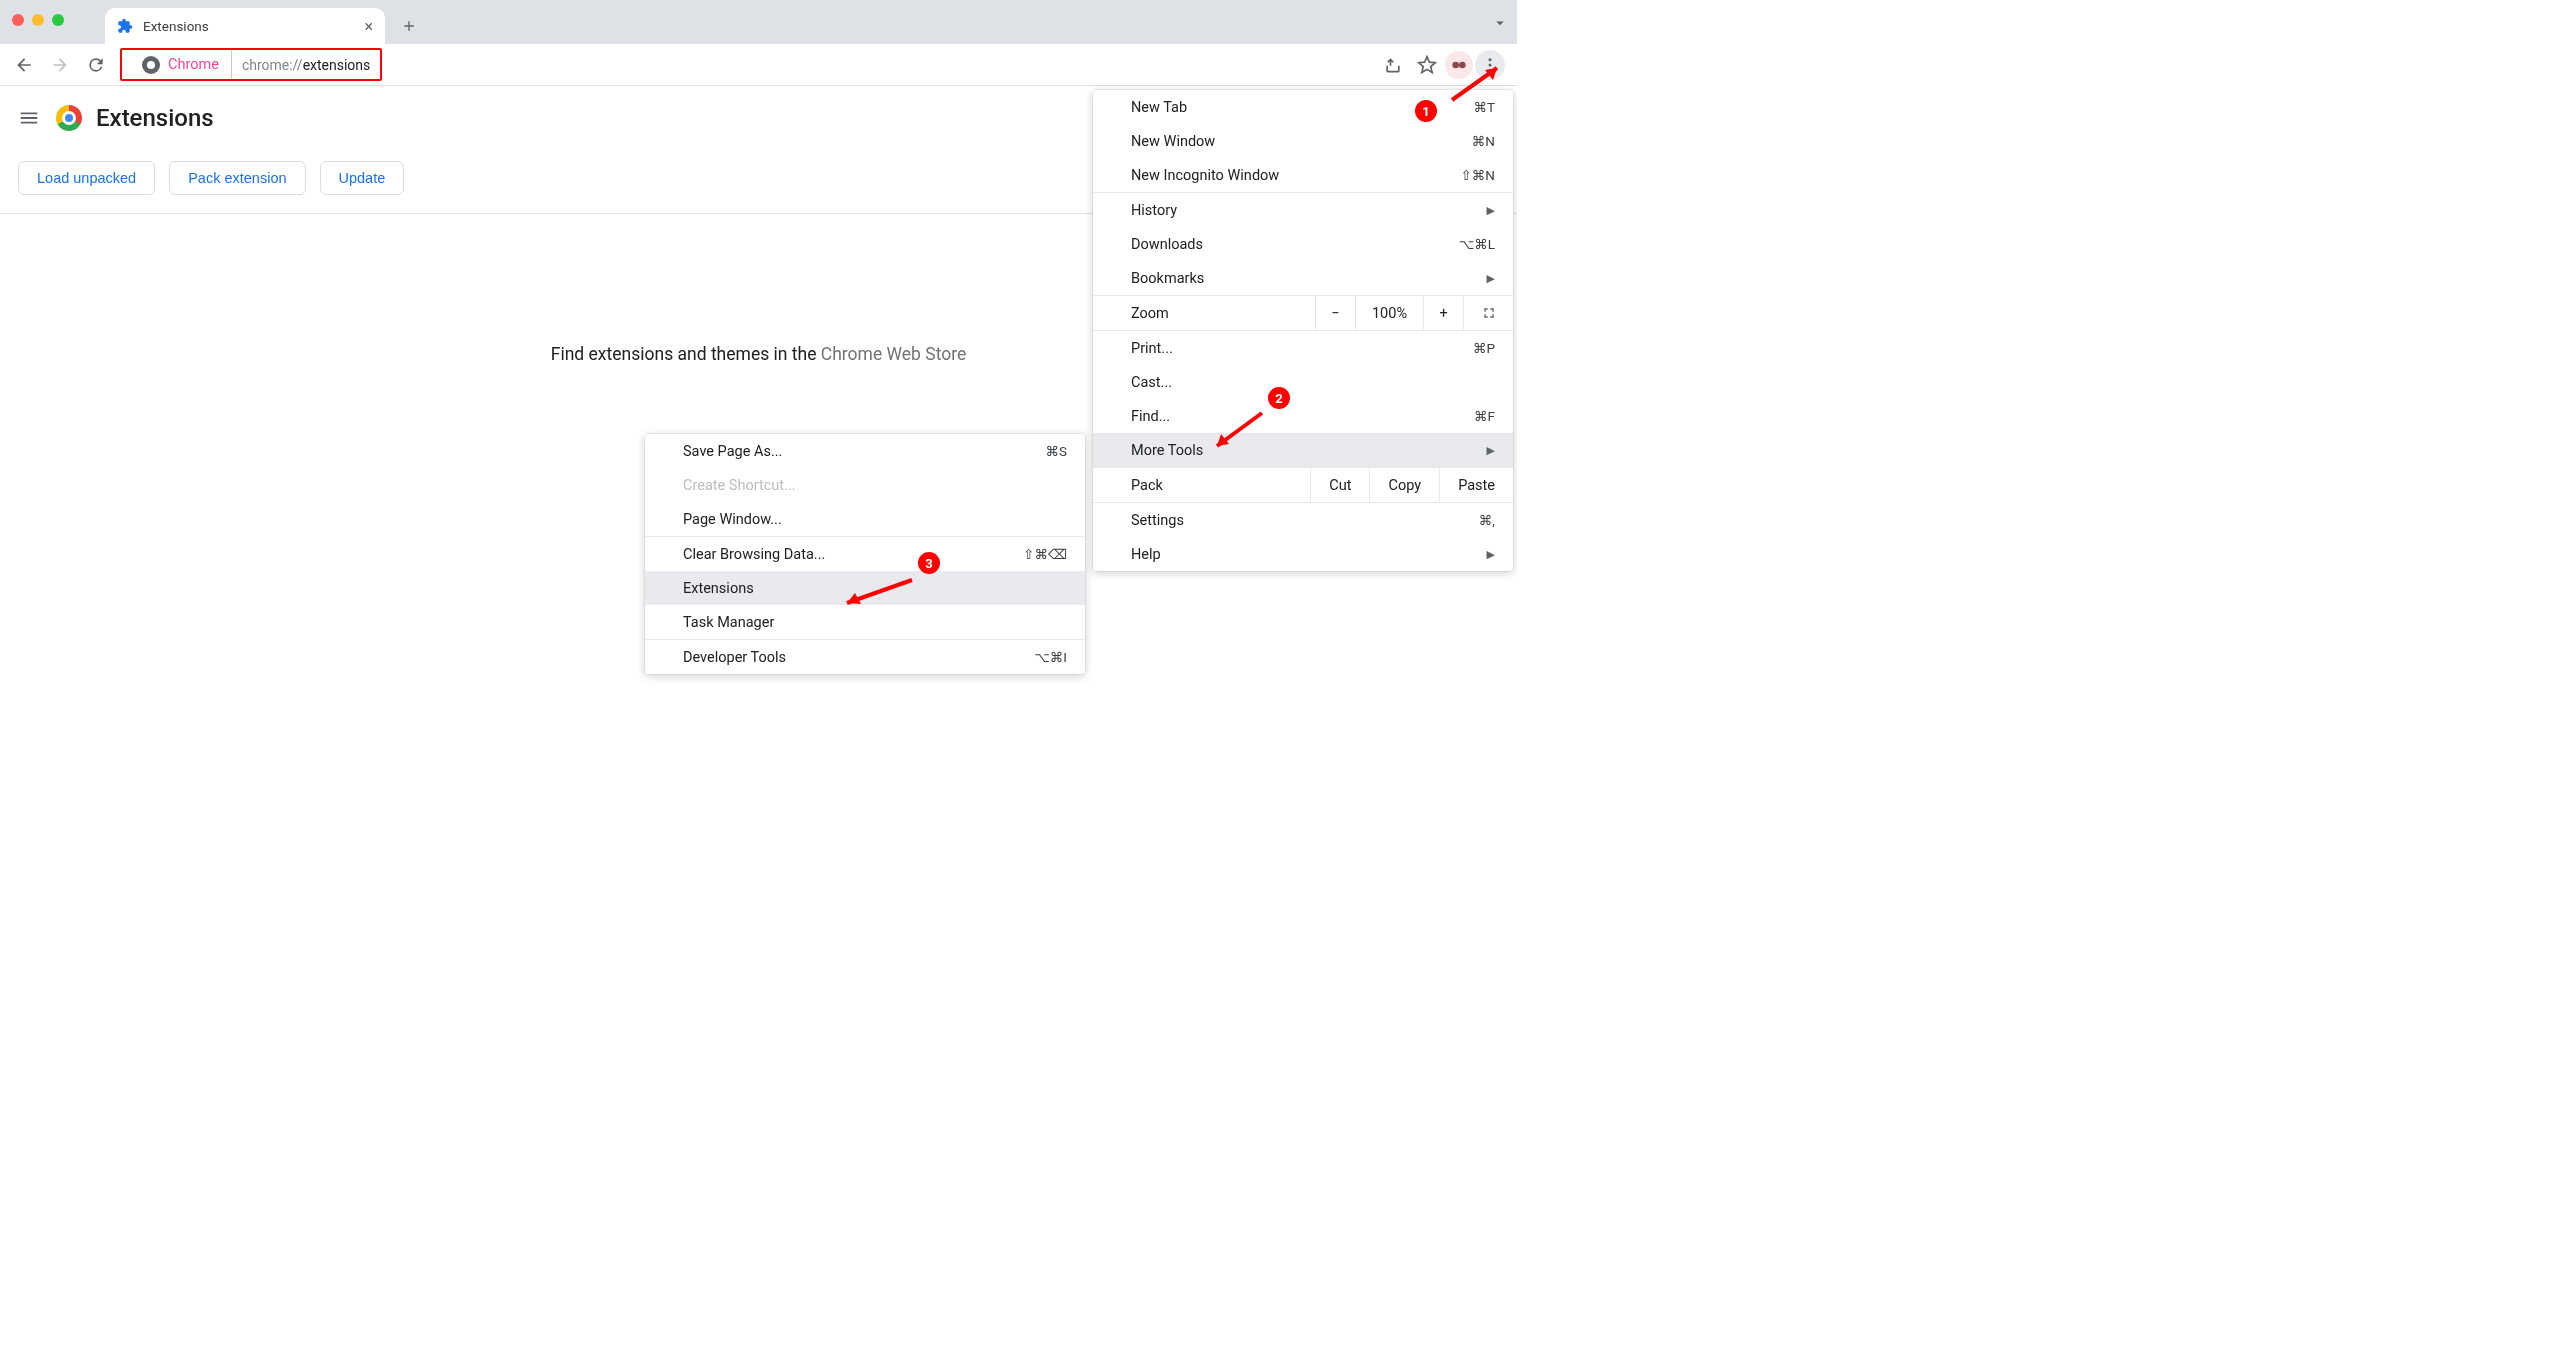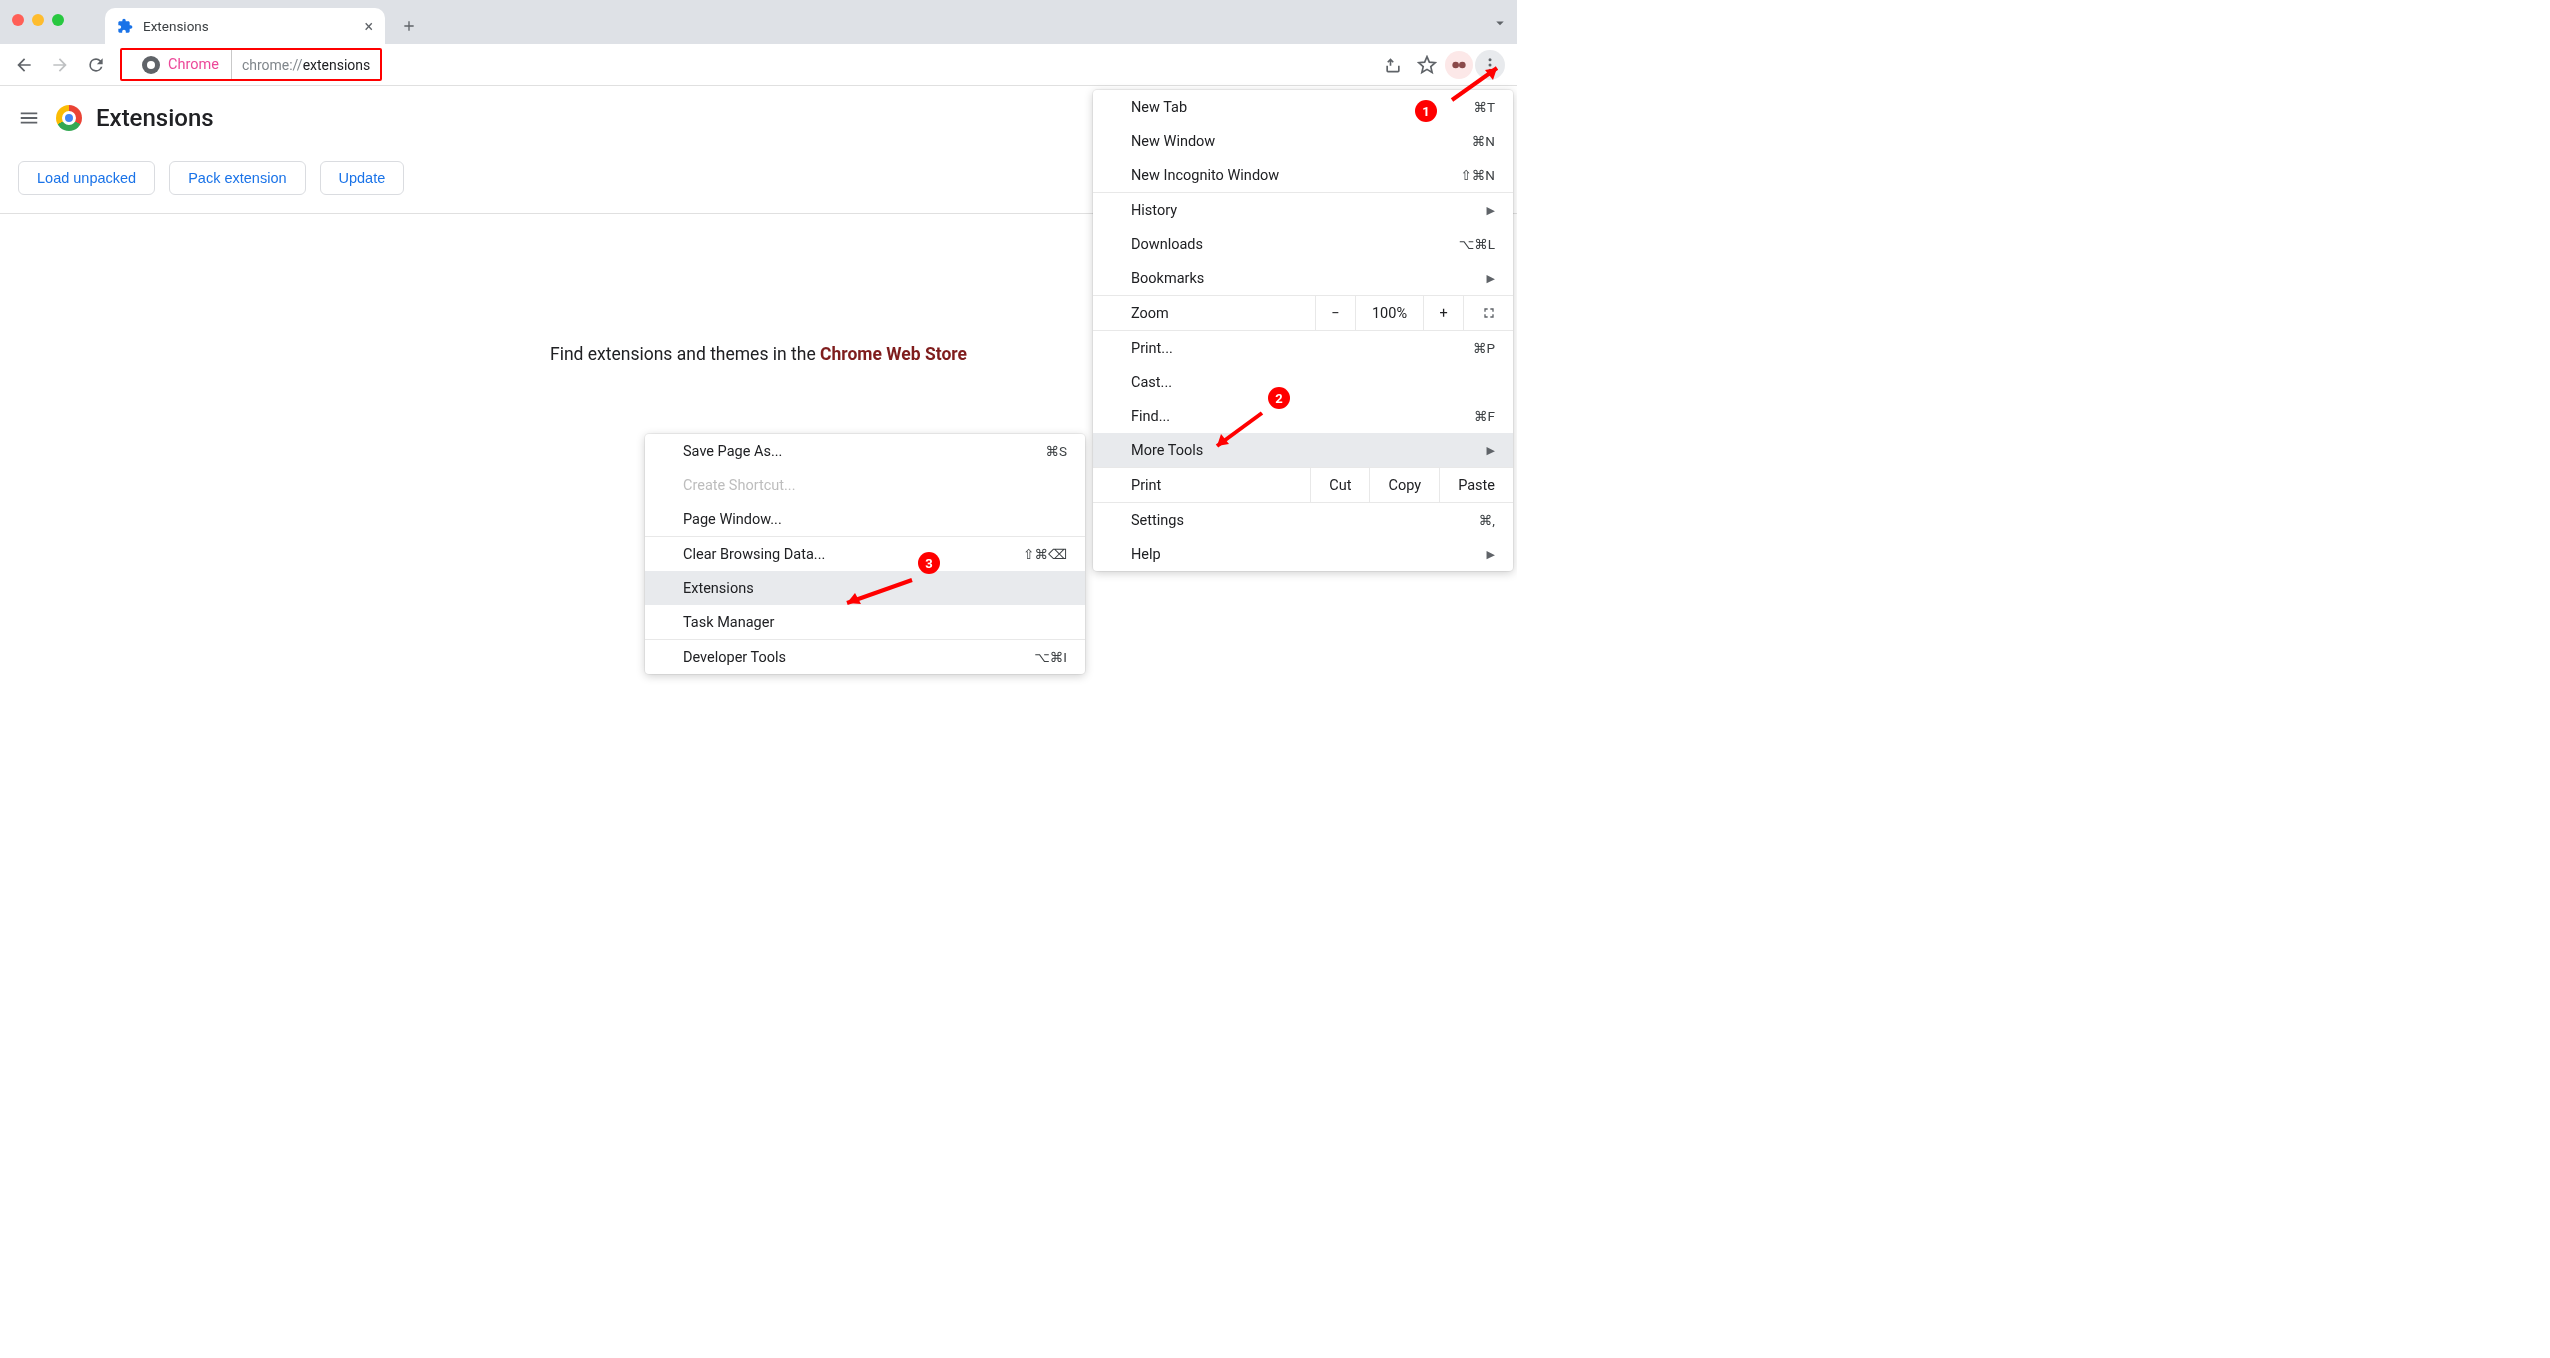--- a/index.html
+++ b/index.html
@@ -41,21 +41,21 @@
   .chrome-logo::before{content:'';position:absolute;inset:0;background:conic-gradient(#ea4335 0 120deg,#34a853 120deg 240deg,#fbbc05 240deg 360deg);}
   .chrome-logo::after{content:'';position:absolute;inset:6px;border-radius:50%;background:#4285f4;border:3px solid #fff;}
   .page-title { font-size:24px; font-weight:500; margin-left:14px; flex-shrink:0;}
   .search-pill { margin-left:130px; flex:1; max-width:750px; height:42px; background:#f1f3f4; border-radius:42px; display:flex; align-items:center; padding:0 18px; color:#5f6368; }
   .search-pill svg{width:20px;height:20px;}
   .search-pill span{margin-left:14px;font-size:15px;}
   .action-row{display:flex;gap:14px;padding:10px 18px 18px;}
   .outline-btn{border:1px solid #dadce0;background:#fff;color:#1a73e8;border-radius:6px;padding:8px 18px;font-size:14.5px;font-weight:500;}
   .divider-line{height:1px;background:#e0e0e0;}
   .page-body{padding-top:130px;text-align:center;font-size:17.5px;color:#202124;}
-  .page-body a{color:#7f1d1d;text-decoration:none;font-weight:700;}
+  .page-body a{color:#737373;text-decoration:none;font-weight:400;}
   
   .menu{position:absolute;width:420px;background:#fff;border-radius:4px;box-shadow:0 2px 10px rgba(0,0,0,.2),0 0 0 1px rgba(0,0,0,.05);font-size:14.5px;color:#202124;overflow:hidden;}
   .main-menu{right:4px;top:90px;}
   .sub-menu{right:432px;top:434px;width:440px;}
   .menu-row{display:flex;align-items:center;height:34px;padding:0 18px 0 38px;}
   .menu-row.hov{background:#e8eaed;}
   .menu-row .label{flex:1;}
   .menu-row .shortcut{color:#3c4043;font-size:13.5px;}
   .menu-row.disabled .label{color:#bdbdbd;}
   .menu-sep{height:1px;background:#e8e8e8;}
@@ -216,21 +216,21 @@
       </div>
     <div class="menu-row">
         <span class="label">Find...</span>
         <span class="shortcut">⌘F</span>
       </div>
     <div class="menu-row hov">
         <span class="label">More Tools</span>
         <span class="submenu-arrow">▶</span>
       </div>
     <div class="edit-row">
-      <div class="edit-label">Print</div>
+      <div class="edit-label">Pack</div>
       <div class="edit-cell">Cut</div>
       <div class="edit-cell">Copy</div>
       <div class="edit-cell">Paste</div>
     </div>
     <div class="menu-row">
         <span class="label">Settings</span>
         <span class="shortcut">⌘,</span>
       </div>
     <div class="menu-row">
         <span class="label">Help</span>

